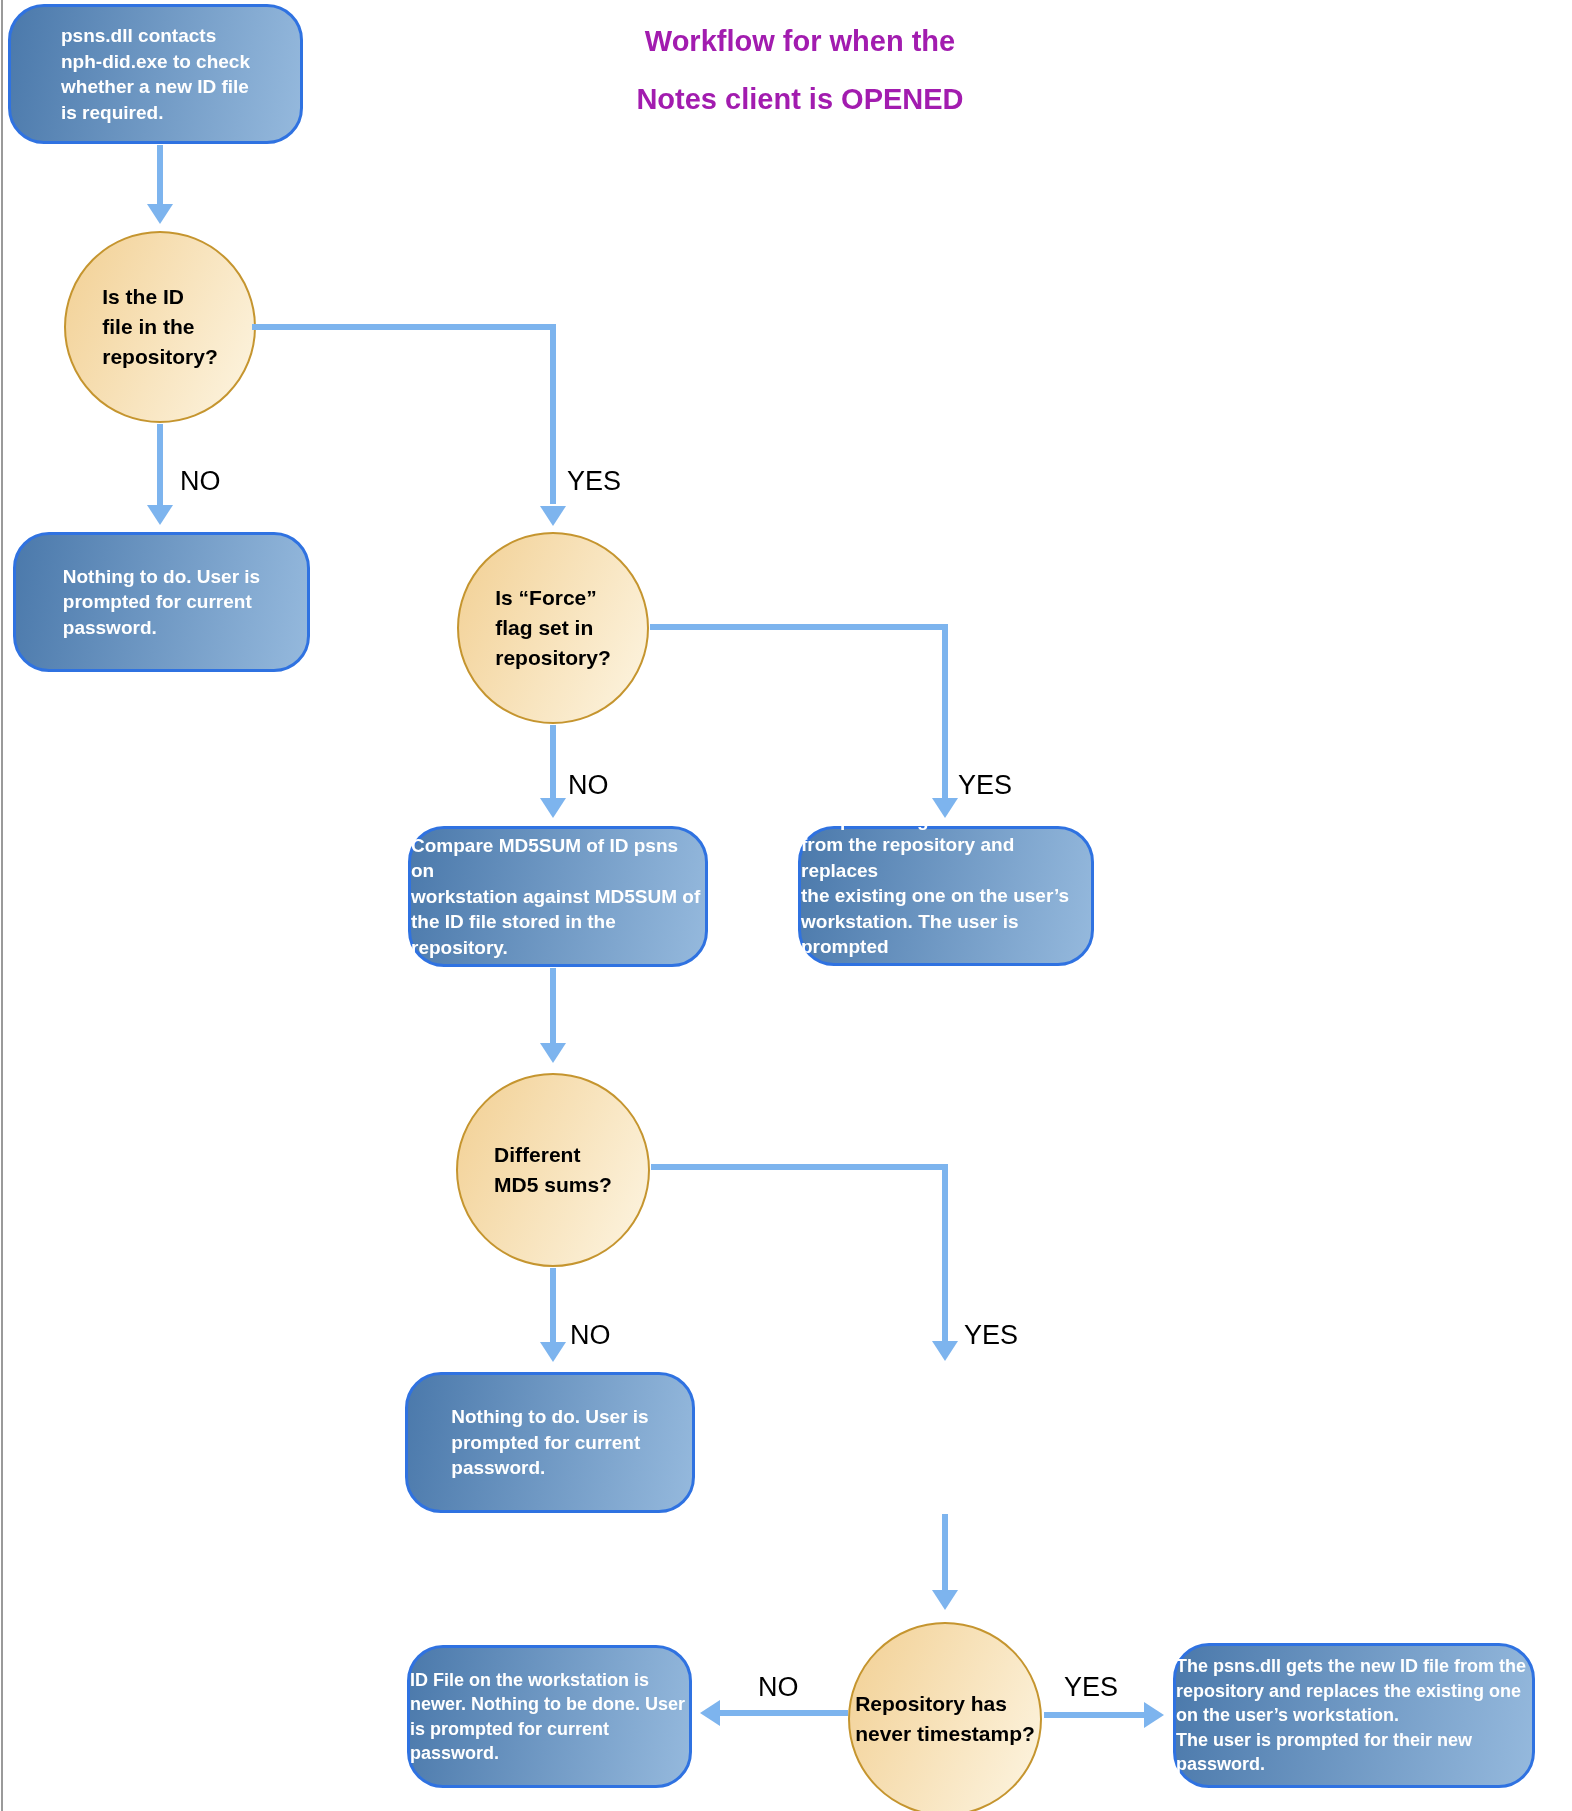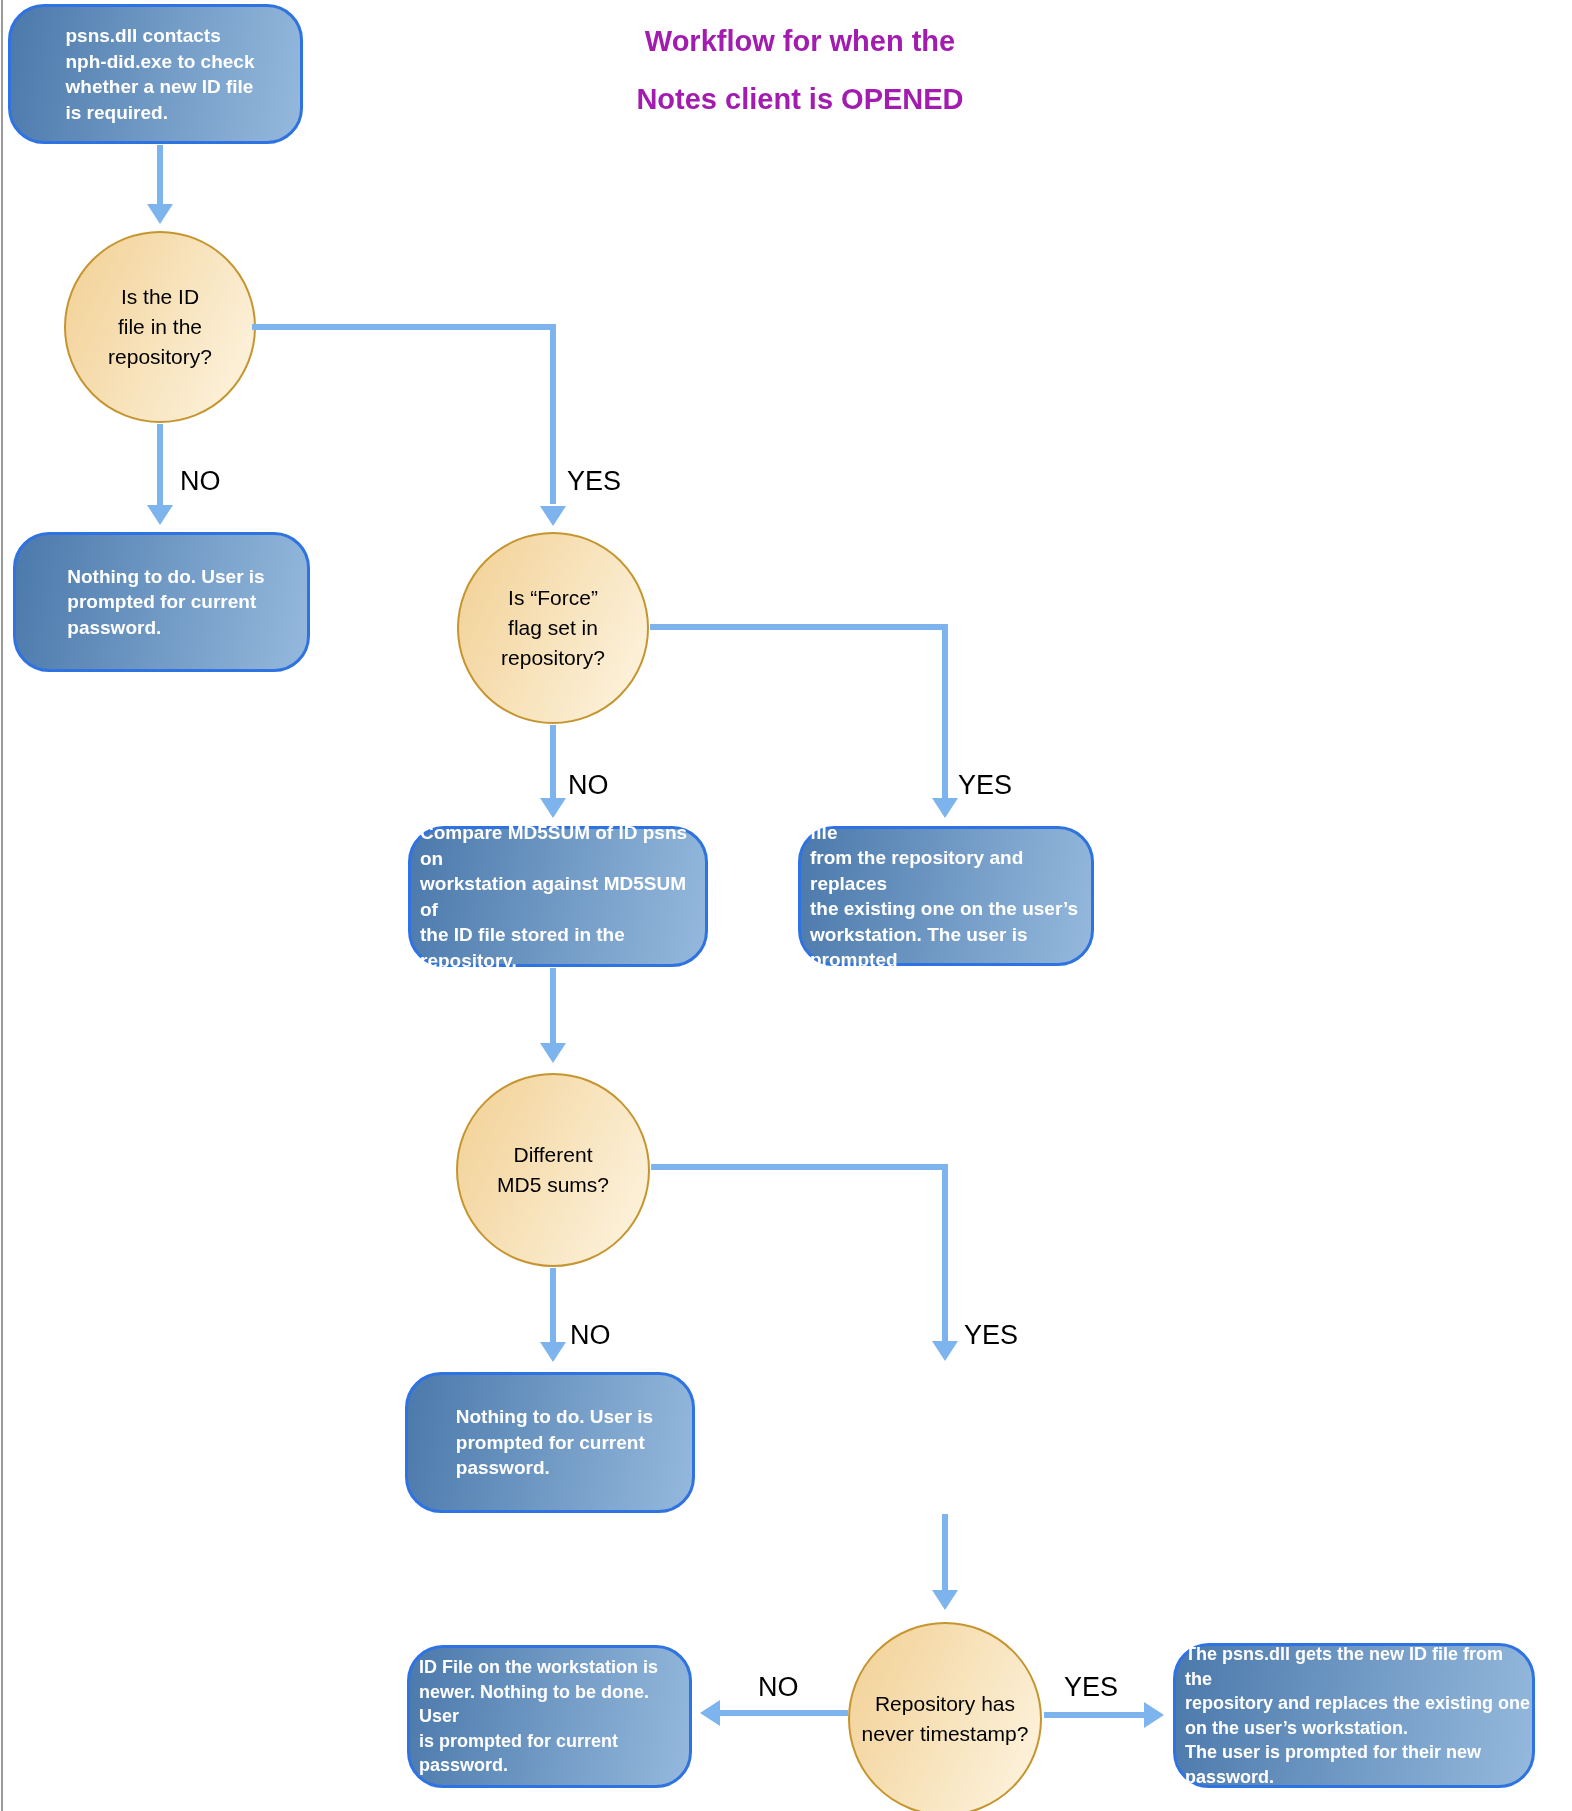--- a/index.html
+++ b/index.html
@@ -10,35 +10,35 @@
   #page-edge{position:absolute;left:1px;top:0;width:2px;height:100%;background:#9a9a9a;}
   
   #title{
     position:absolute;left:400px;top:12px;width:800px;text-align:center;
     font-size:29px;font-weight:bold;color:#a21caf;line-height:58px;white-space:pre-line;
   }
   
   .pbox{
     position:absolute;border:3px solid var(--box-border);border-radius:36px;
     background:linear-gradient(100deg,var(--box-dark) 0%,var(--box-light) 100%);
-    display:flex;align-items:center;justify-content:center;box-sizing:border-box;padding-left:9px;
+    display:flex;align-items:center;justify-content:center;box-sizing:border-box;
   }
   .pbox .txt{
     color:#fff;font-weight:bold;font-size:19px;line-height:25.5px;
     white-space:pre-line;text-align:left;
   }
   .pbox .txt.small{font-size:18px;line-height:24.5px;}
   .circle{
     position:absolute;border:2.5px solid var(--circle-border);border-radius:50%;
     background:linear-gradient(115deg,var(--circle-dark) 0%,var(--circle-light) 100%);
     display:flex;align-items:center;justify-content:center;box-sizing:border-box;
   }
   .circle .txt{
-    color:#000;font-weight:normal;font-size:21px;line-height:30px;
-    white-space:pre-line;text-align:center;
+    color:#000;font-weight:bold;font-size:21px;line-height:30px;
+    white-space:pre-line;text-align:left;
   }
   .branch-label{
     position:absolute;color:#000;font-weight:normal;font-size:27px;line-height:30px;
   }
   
   .vline{position:absolute;width:6px;background:var(--arrow);}
   .hline{position:absolute;height:6px;background:var(--arrow);}
   .ah-down{position:absolute;width:0;height:0;
     border-left:13px solid transparent;border-right:13px solid transparent;
     border-top:20px solid var(--arrow);}

